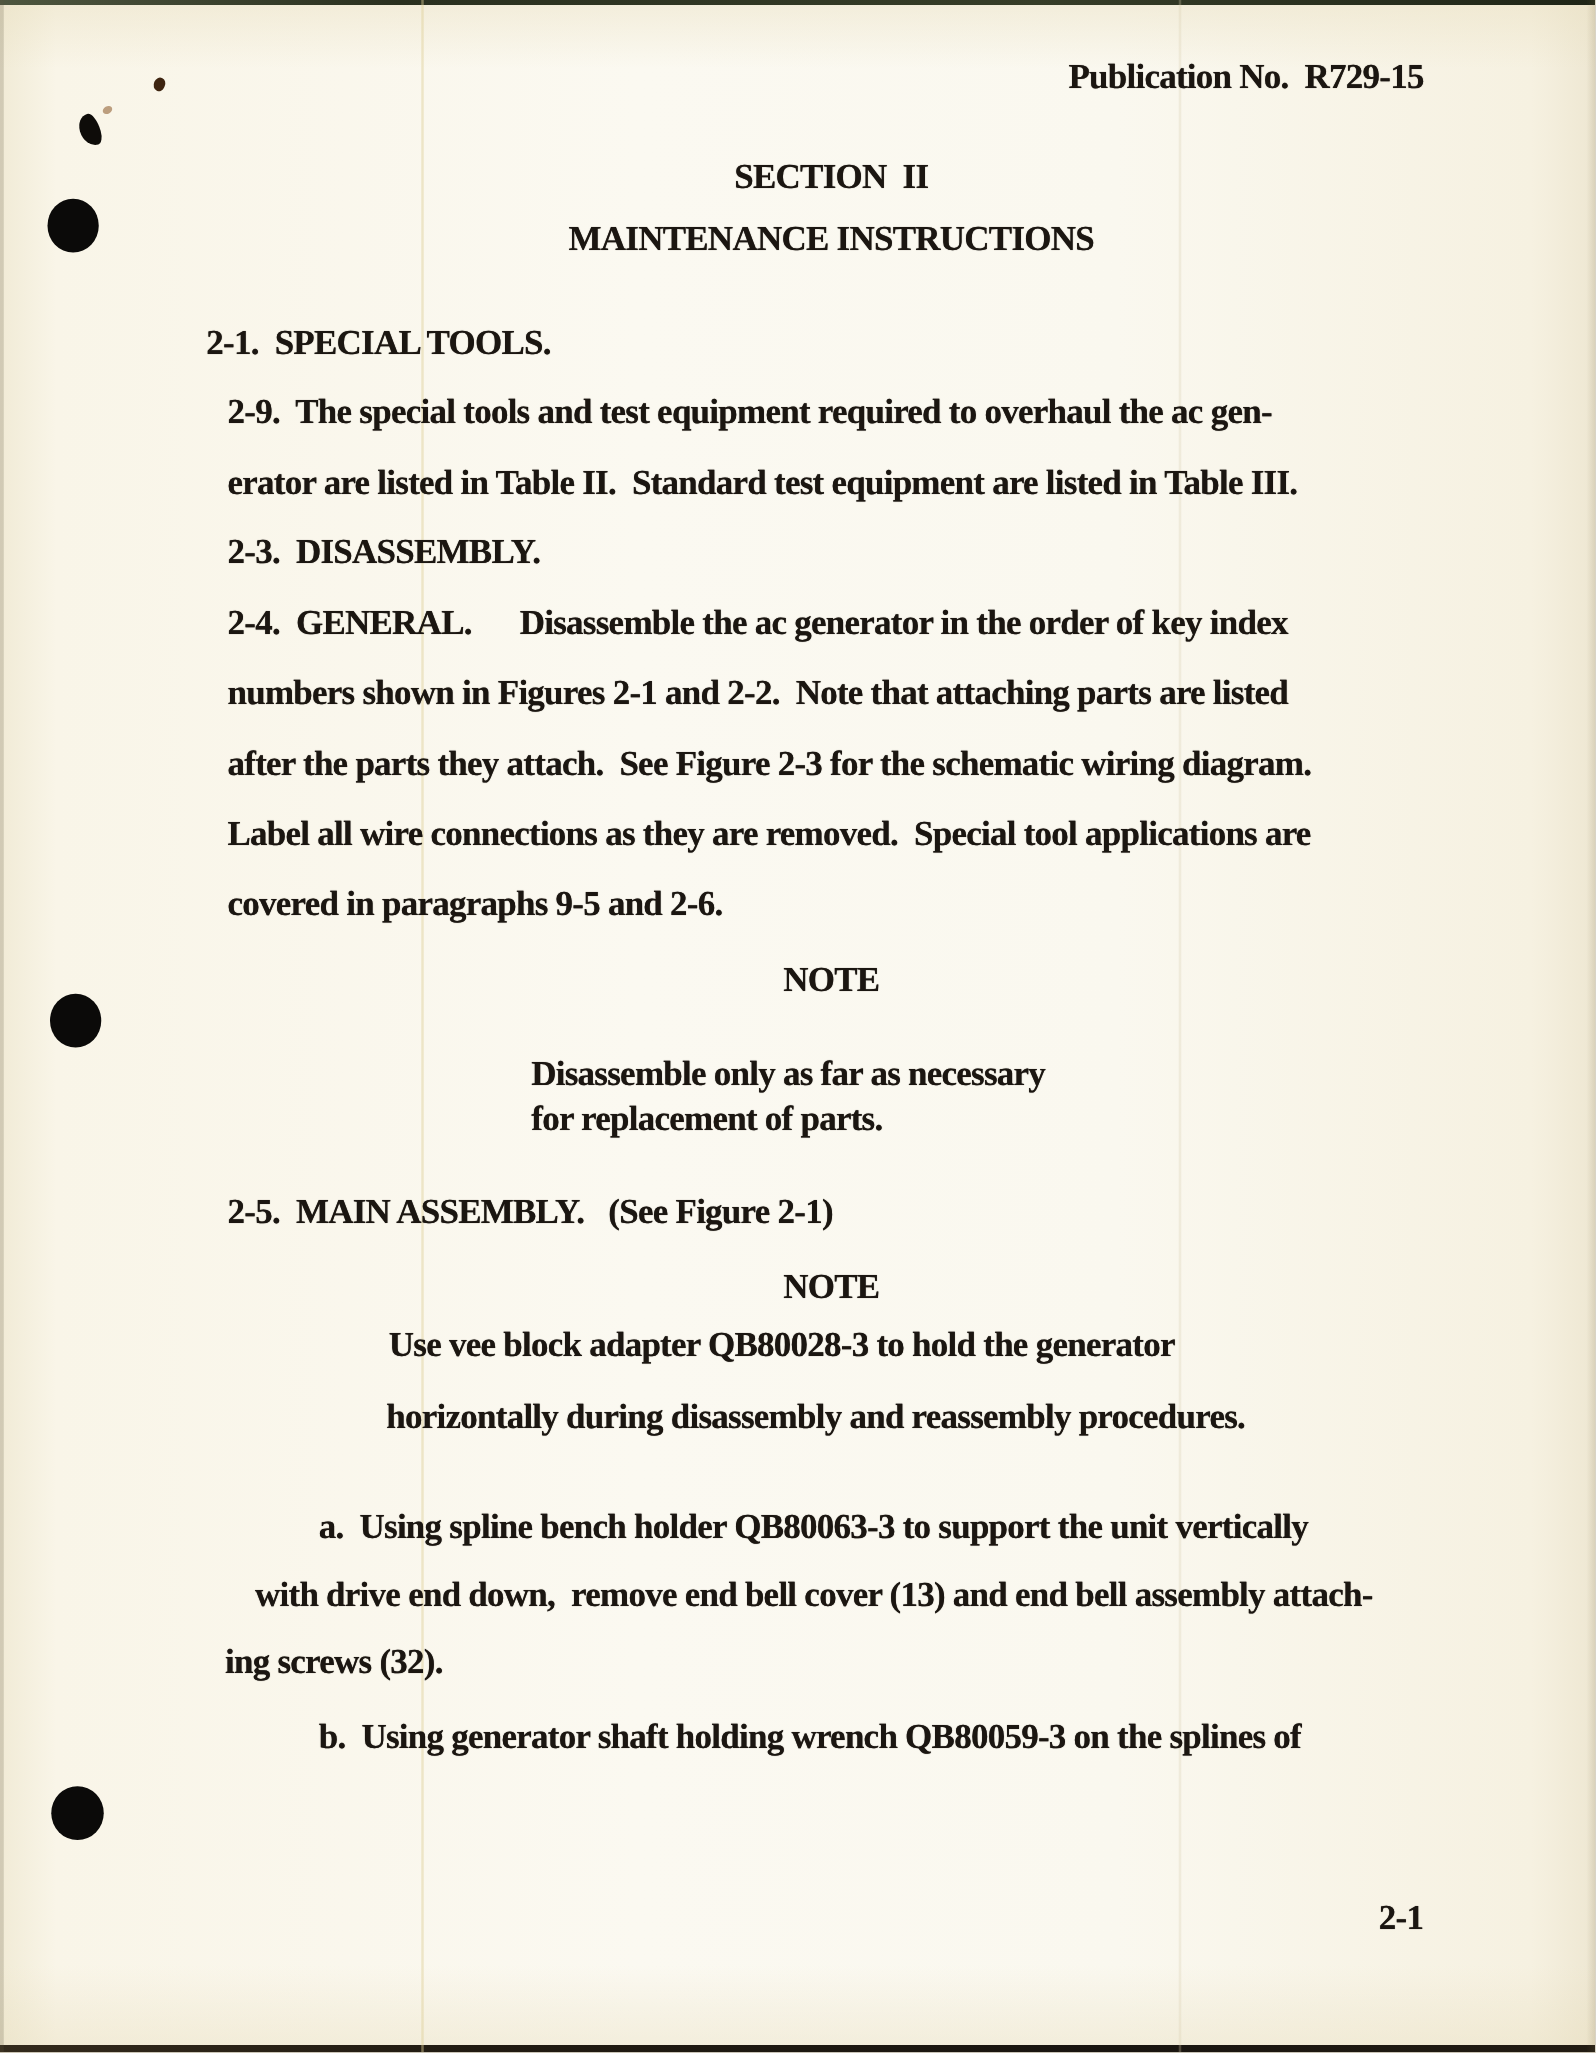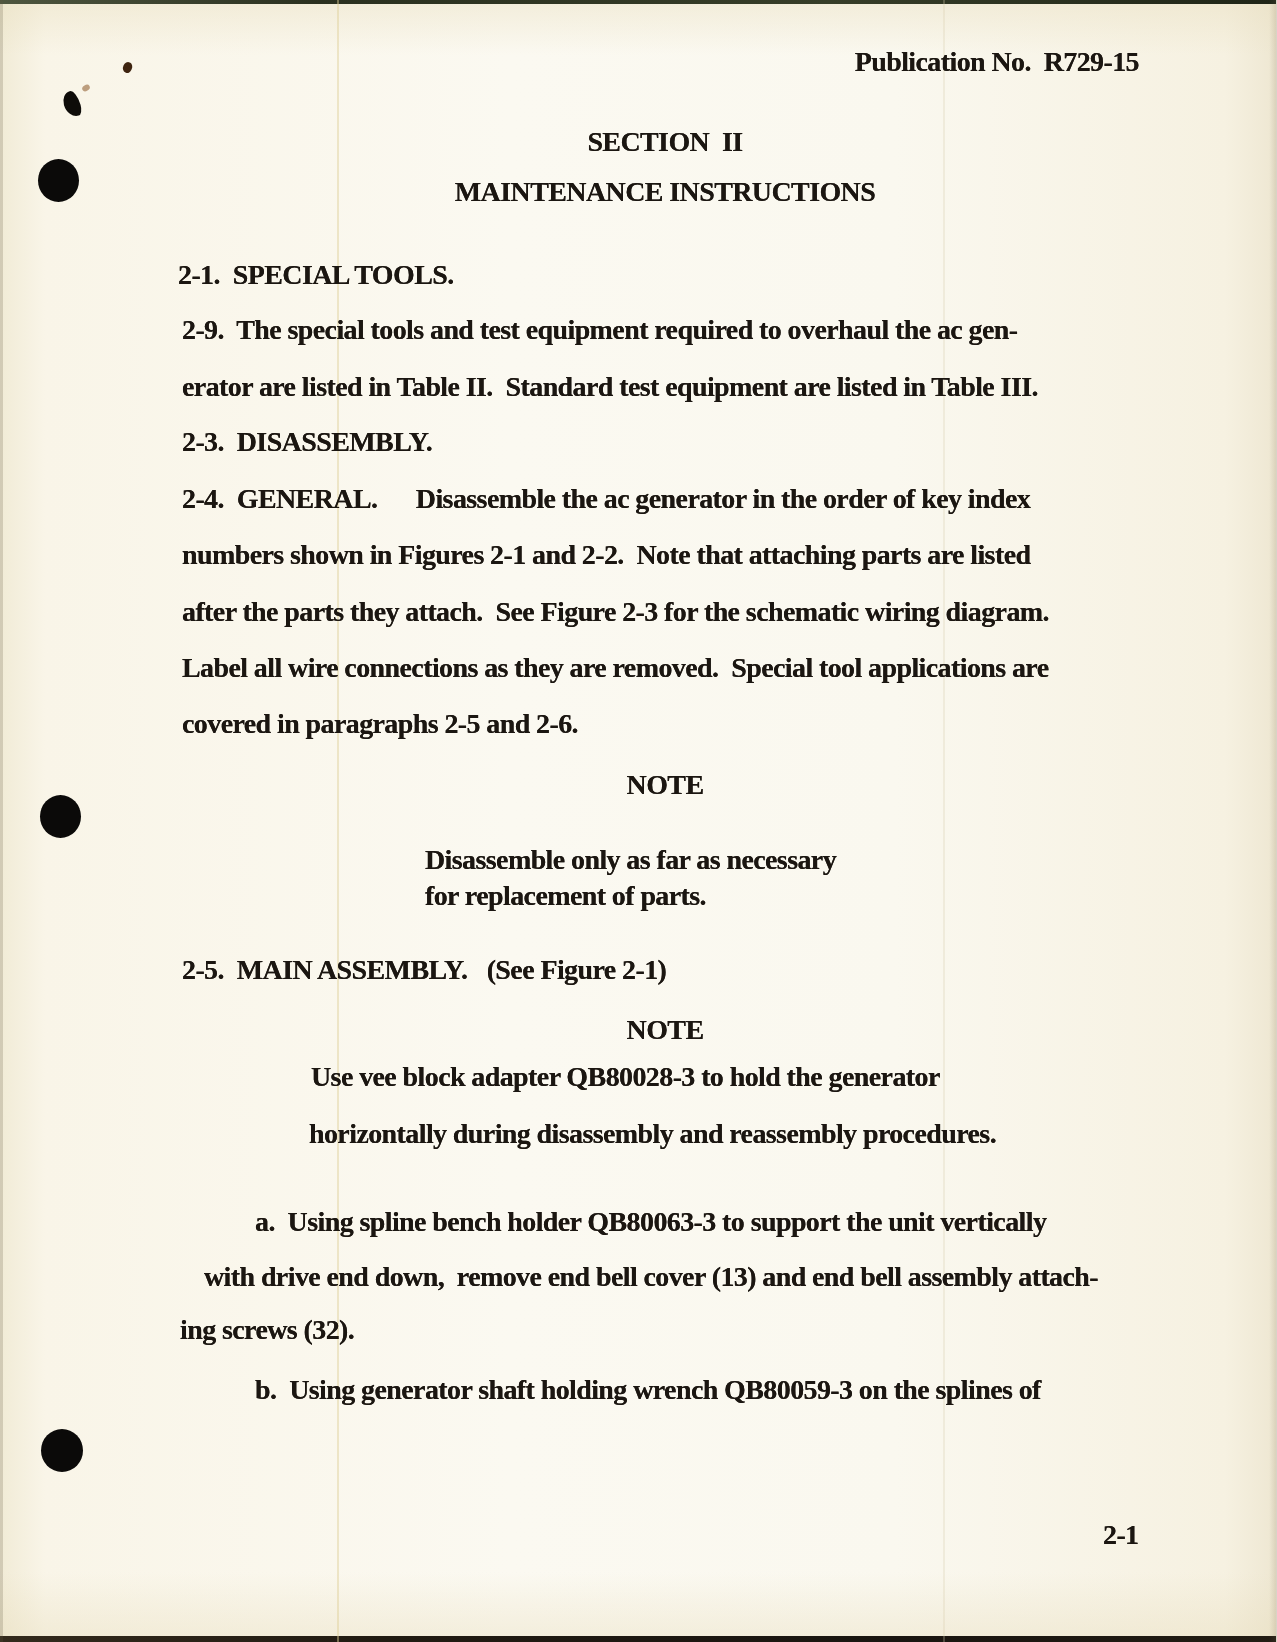--- a/index.html
+++ b/index.html
@@ -87,32 +87,32 @@
 
   <div class="ink-smudge"></div>
   <div class="ink-speck"></div>
   <div class="ink-speck-small"></div>
 
   <div class="tl right" style="top:48px; right:137px;">Publication No.  R729-15</div>
 
   <div class="tl center" style="top:128px;">SECTION  II</div>
   <div class="tl center" style="top:178px;text-align:center;">MAINTENANCE INSTRUCTIONS</div>
 
-  <div class="tl" style="top:261px; left:178px;">2-1.  SPECIAL TOOLS.</div>
+  <div class="tl" style="top:261px; left:165px;">2-1.  SPECIAL TOOLS.</div>
 
   <div class="tl" style="top:316px; left:182px;">2-9.  The special tools and test equipment required to overhaul the ac gen-</div>
   <div class="tl" style="top:373px; left:182px;">erator are listed in Table II.  Standard test equipment are listed in Table III.</div>
 
   <div class="tl" style="top:428px; left:182px;">2-3.  DISASSEMBLY.</div>
 
   <div class="tl" style="top:485px; left:182px;">2-4.  GENERAL.      Disassemble the ac generator in the order of key index</div>
   <div class="tl" style="top:541px; left:182px;">numbers shown in Figures 2-1 and 2-2.  Note that attaching parts are listed</div>
   <div class="tl" style="top:598px; left:182px;">after the parts they attach.  See Figure 2-3 for the schematic wiring diagram.</div>
   <div class="tl" style="top:654px; left:182px;">Label all wire connections as they are removed.  Special tool applications are</div>
-  <div class="tl" style="top:710px; left:182px;">covered in paragraphs 2-5 and 2-6.</div>
+  <div class="tl" style="top:710px; left:182px;">covered in paragraphs 9-5 and 2-6.</div>
 
   <div class="tl center" style="top:771px;">NOTE</div>
   <div class="tl" style="top:826px; left:425px;margin-top:20px;">Disassemble only as far as necessary</div>
   <div class="tl" style="top:882px; left:425px;">for replacement of parts.</div>
 
   <div class="tl" style="top:956px; left:182px;">2-5.  MAIN ASSEMBLY.   (See Figure 2-1)</div>
 
   <div class="tl center" style="top:1016px;">NOTE</div>
   <div class="tl" style="top:1063px; left:311px;">Use vee block adapter QB80028-3 to hold the generator</div>
   <div class="tl" style="top:1120px; left:309px;">horizontally during disassembly and reassembly procedures.</div>

